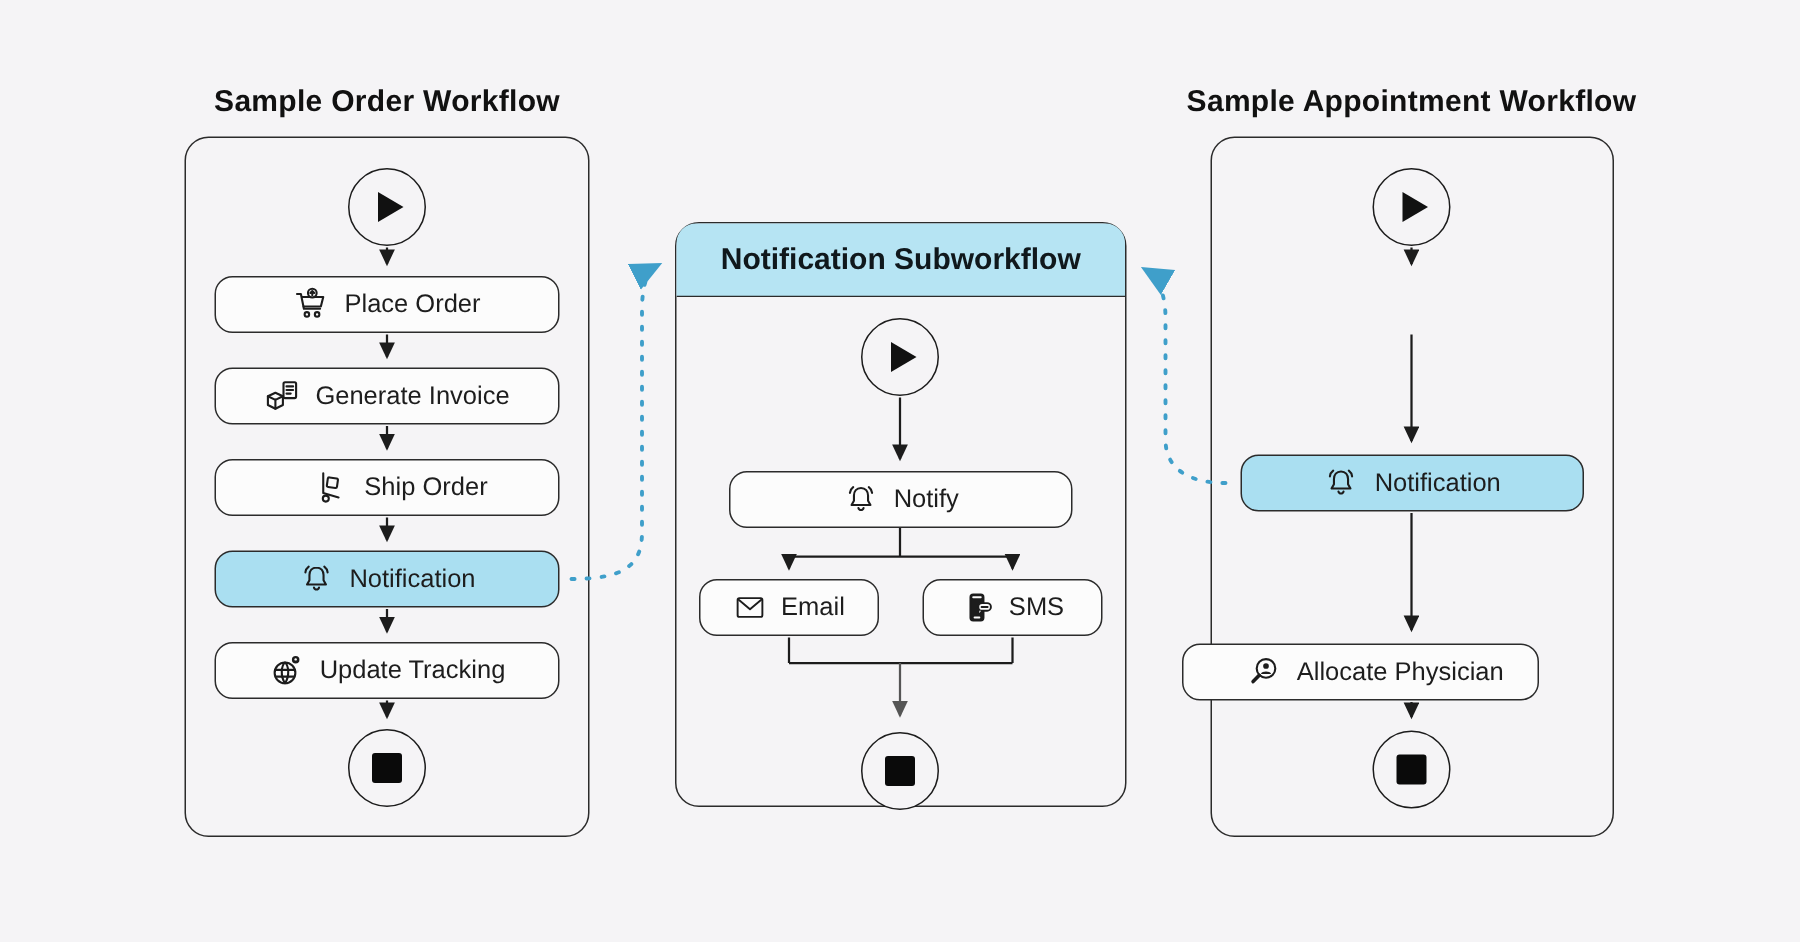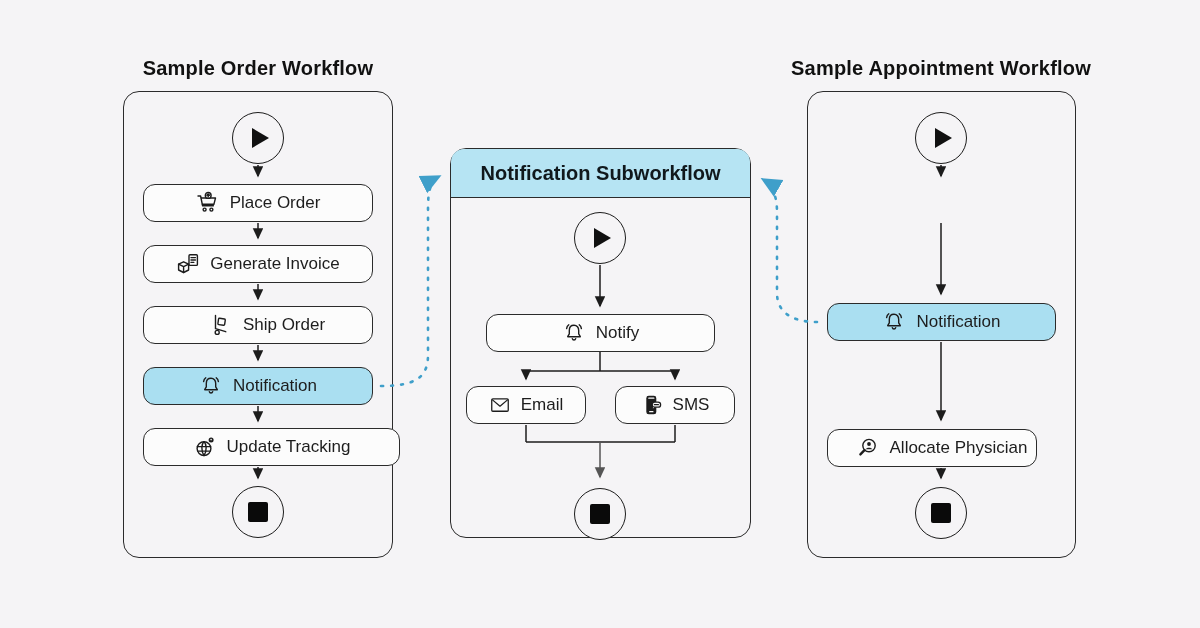--- a/index.html
+++ b/index.html
@@ -185,21 +185,21 @@
     <span class="icon">
       <svg width="24" height="24" viewBox="0 0 24 24" fill="none" stroke="#1c1c1c" stroke-width="1.4" stroke-linecap="round" stroke-linejoin="round">
         <path d="M12 4.3c-3 0-4.7 2.2-4.7 5.1v3.4l-1.6 2.9h12.6l-1.6-2.9V9.4c0-2.9-1.7-5.1-4.7-5.1z"></path>
         <path d="M10.3 17.7a1.75 1.75 0 0 0 3.4 0"></path>
         <path d="M4.6 7.6c.2-1.6 1-2.9 2.2-3.8 M19.4 7.6c-.2-1.6-1-2.9-2.2-3.8"></path>
       </svg>
     </span>
     <span>Notification</span>
   </div>
 
-  <div class="node" style="left:143px;top:428px;width:257px;">
+  <div class="node" style="left:143px;top:428px;width:230px;">
     <span class="icon">
       <svg width="24" height="24" viewBox="0 0 24 24" fill="none" stroke="#1c1c1c" stroke-width="1.4" stroke-linecap="round" stroke-linejoin="round">
         <circle cx="11" cy="13.6" r="6.9"></circle>
         <path d="M4.4 11.6h13.2 M4.8 16.1h12.4"></path>
         <path d="M11 6.7c-2.4 2-3.3 8.8 0 13.8 M11 6.7c2.4 2 3.3 8.8 0 13.8"></path>
         <circle cx="18.1" cy="4.9" r="2.5" fill="#1c1c1c" stroke="none"></circle>
         <circle cx="18.1" cy="4.6" r="0.8" fill="#fcfcfc" stroke="none"></circle>
       </svg>
     </span>
     <span>Update Tracking</span>
@@ -261,21 +261,21 @@
     <span class="icon">
       <svg width="24" height="24" viewBox="0 0 24 24" fill="none" stroke="#1c1c1c" stroke-width="1.4" stroke-linecap="round" stroke-linejoin="round">
         <path d="M12 4.3c-3 0-4.7 2.2-4.7 5.1v3.4l-1.6 2.9h12.6l-1.6-2.9V9.4c0-2.9-1.7-5.1-4.7-5.1z"></path>
         <path d="M10.3 17.7a1.75 1.75 0 0 0 3.4 0"></path>
         <path d="M4.6 7.6c.2-1.6 1-2.9 2.2-3.8 M19.4 7.6c-.2-1.6-1-2.9-2.2-3.8"></path>
       </svg>
     </span>
     <span>Notification</span>
   </div>
 
-  <div class="node" style="left:827px;top:429px;width:210px;padding-left:19px;">
+  <div class="node" style="left:788px;top:429px;width:238px;padding-left:19px;">
     <span class="icon">
       <svg width="24" height="24" viewBox="0 0 24 24" fill="none" stroke="#1c1c1c" stroke-width="1.4" stroke-linecap="round" stroke-linejoin="round">
         <circle cx="13" cy="9.6" r="6.2"></circle>
         <circle cx="13" cy="8" r="1.9" fill="#1c1c1c" stroke="none"></circle>
         <path d="M9.6 13.3c.7-2.1 6.1-2.1 6.8 0z" fill="#1c1c1c" stroke="none"></path>
         <path d="M8.5 14.2 4.4 18.4" stroke-width="2.4"></path>
       </svg>
     </span>
     <span>Allocate Physician</span>
   </div>

